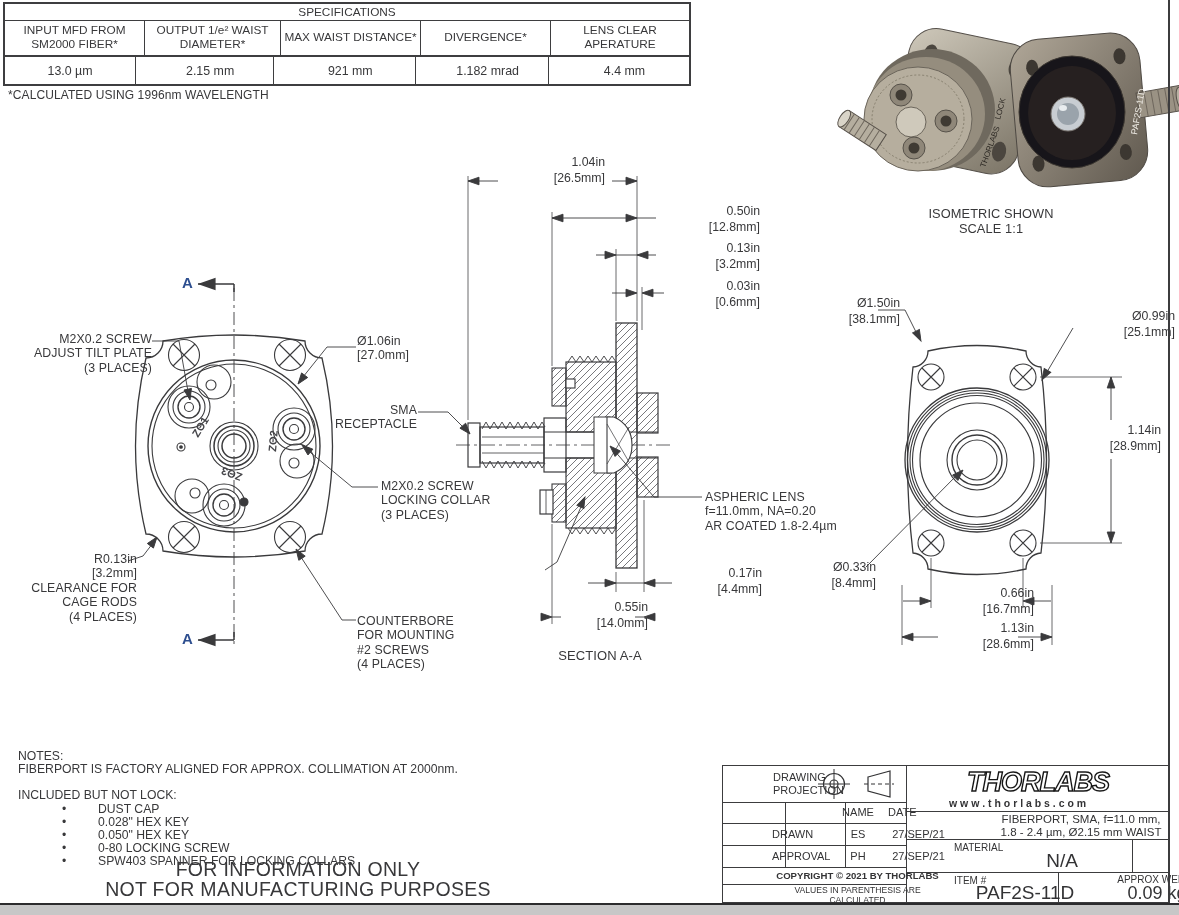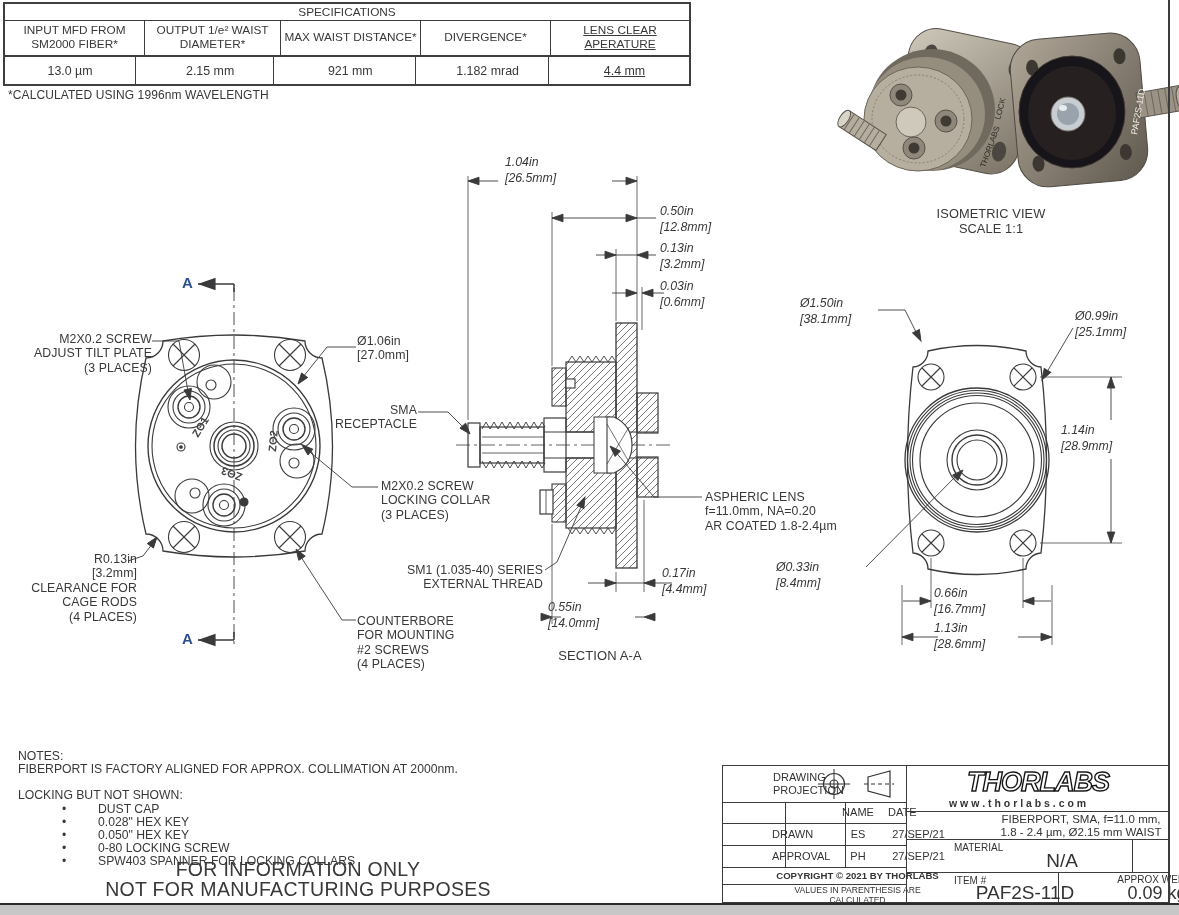--- a/index.html
+++ b/index.html
@@ -2,34 +2,34 @@
 <html><head>
 <meta charset="utf-8">
 <style>
   html,body{margin:0;padding:0;background:#ffffff;}
   #sheet{position:relative;width:1179px;height:915px;background:#fff;overflow:hidden;
          font-family:"Liberation Sans", sans-serif;color:#38383a;}
   svg text{font-family:"Liberation Sans", sans-serif;}
 
   .lbl{position:absolute;font-size:12.3px;line-height:1.17;color:#38383a;white-space:pre-line;letter-spacing:.1px;}
   .r{text-align:right;} .c{text-align:center;}
-  .dim{position:absolute;width:100px;text-align:left;font-size:12.3px;line-height:1.3;color:#38383a;font-style:italic;}
+  .dim{position:absolute;width:100px;text-align:right;font-size:12.3px;line-height:1.3;color:#38383a;}
   .dim span{display:block;}
   .seca{position:absolute;font-size:15px;font-weight:bold;color:#2d4e8f;}
 
   
   .spec{position:absolute;left:3px;top:2px;width:688px;border:2px solid #3e3e40;box-sizing:border-box;background:#fff;}
   .spec-title{height:16px;border-bottom:1.6px solid #3e3e40;text-align:center;font-size:11.8px;line-height:16px;}
   .spec-head{display:flex;height:34px;border-bottom:2.6px solid #3e3e40;justify-content:center;}
   .spec-head>div{border-right:1.6px solid #3e3e40;display:flex;align-items:center;justify-content:center;
                  text-align:center;font-size:11.8px;white-space:pre-line;line-height:1.15;box-sizing:border-box;}
   .spec-vals{display:flex;height:27px;gap:11px;}
   .spec-vals>div{border-right:1.6px solid #3e3e40;display:flex;align-items:center;justify-content:center;
                  font-size:12.4px;box-sizing:border-box;}
-  .spec-head>div:last-child,.spec-vals>div:last-child{border-right:none;text-decoration:underline;}
+  .spec-head>div:last-child,.spec-vals>div:last-child{border-right:none;}
   .cw1{width:140px;} .cw2{width:136px;} .cw3{width:140px;} .cw4{width:130px;} .cw5{width:138px;}
 
   
   .notes-line{position:absolute;font-size:12.2px;line-height:13.2px;color:#38383a;}
   .nrow{position:absolute;font-size:12.2px;color:#38383a;margin-left:40px;}
   .nrow::before{content:"•";position:absolute;left:-36px;top:0;}
   .info{position:absolute;font-size:19.5px;letter-spacing:.3px;color:#38383a;text-align:center;width:560px;}
 
   
   .tblock{position:absolute;left:722px;top:765px;width:447px;height:138px;border:1.8px solid #3c3c3e;box-sizing:border-box;background:#fff;}
@@ -352,22 +352,20 @@
   <div class="lbl" style="left:357px;top:614px">COUNTERBORE
 FOR MOUNTING
 #2 SCREWS
 (4 PLACES)</div>
 
   <div class="lbl r" style="left:330px;top:403px;width:87px">SMA
 RECEPTACLE</div>
   <div class="lbl" style="left:381px;top:479px">M2X0.2 SCREW
 LOCKING COLLAR
 (3 PLACES)</div>
-  <div class="lbl r" style="left:393px;top:563px;width:150px">SM1 (1.035-40) SERIES
-EXTERNAL THREAD</div>
   <div class="lbl" style="left:705px;top:490px">ASPHERIC LENS
 f=11.0mm, NA=0.20
 AR COATED 1.8-2.4µm</div>
   <div class="lbl c" style="left:540px;top:648px;width:120px;font-size:13px">SECTION A-A</div>
 
   <div class="dim" style="left:505px;top:155px">
     <span>1.04in</span>
     <span>[26.5mm]</span>
   </div>
   <div class="dim" style="left:660px;top:204px">
@@ -409,26 +407,26 @@
   </div>
   <div class="dim" style="left:934px;top:586px">
     <span>0.66in</span>
     <span>[16.7mm]</span>
   </div>
   <div class="dim" style="left:934px;top:621px">
     <span>1.13in</span>
     <span>[28.6mm]</span>
   </div>
 
-  <div class="lbl c" style="left:911px;top:207px;width:160px;font-size:12.8px">ISOMETRIC VIEW
+  <div class="lbl c" style="left:911px;top:207px;width:160px;font-size:12.8px">ISOMETRIC SHOWN
 SCALE 1:1</div>
 
   <div class="notes-line" style="left:18px;top:750px">NOTES:</div>
   <div class="notes-line" style="left:18px;top:763px">FIBERPORT IS FACTORY ALIGNED FOR APPROX. COLLIMATION AT 2000nm.</div>
-  <div class="notes-line" style="left:18px;top:789px">LOCKING BUT NOT SHOWN:</div>
+  <div class="notes-line" style="left:18px;top:789px">INCLUDED BUT NOT LOCK:</div>
   <div class="nrow" style="left:58px;top:802px">DUST CAP</div>
   <div class="nrow" style="left:58px;top:815px">0.028" HEX KEY</div>
   <div class="nrow" style="left:58px;top:828px">0.050" HEX KEY</div>
   <div class="nrow" style="left:58px;top:841px">0-80 LOCKING SCREW</div>
   <div class="nrow" style="left:58px;top:854px">SPW403 SPANNER FOR LOCKING COLLARS</div>
   <div class="info" style="left:18px;top:858px">FOR INFORMATION ONLY</div>
   <div class="info" style="left:18px;top:878px">NOT FOR MANUFACTURING PURPOSES</div>
 
   <div class="tblock">
 

